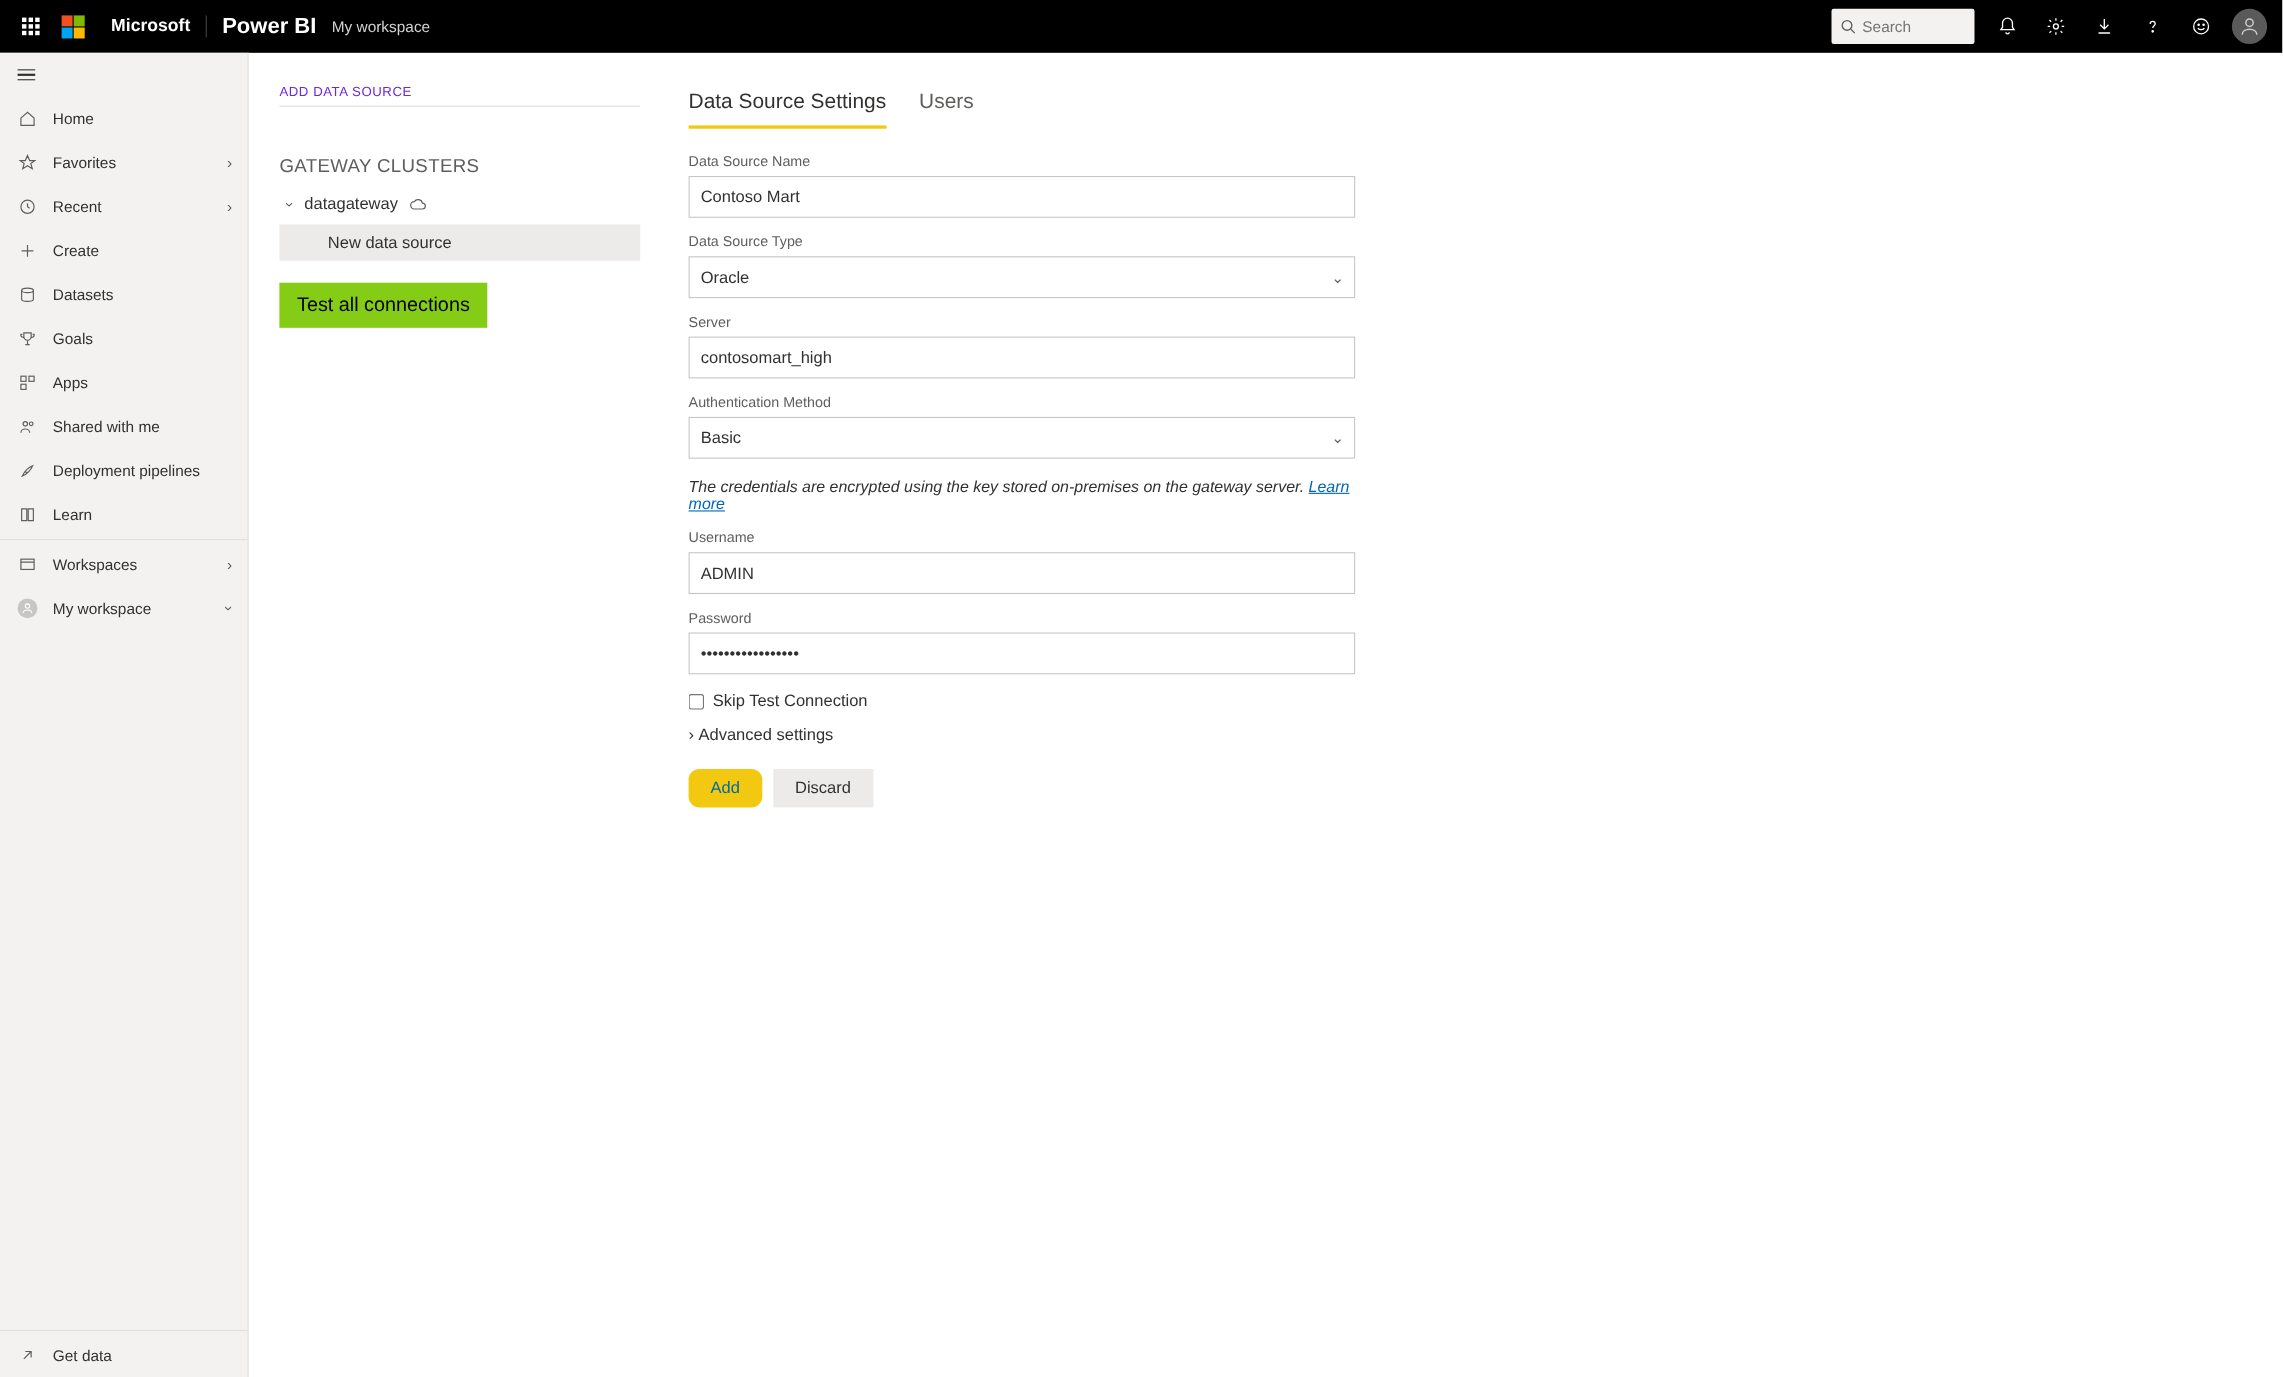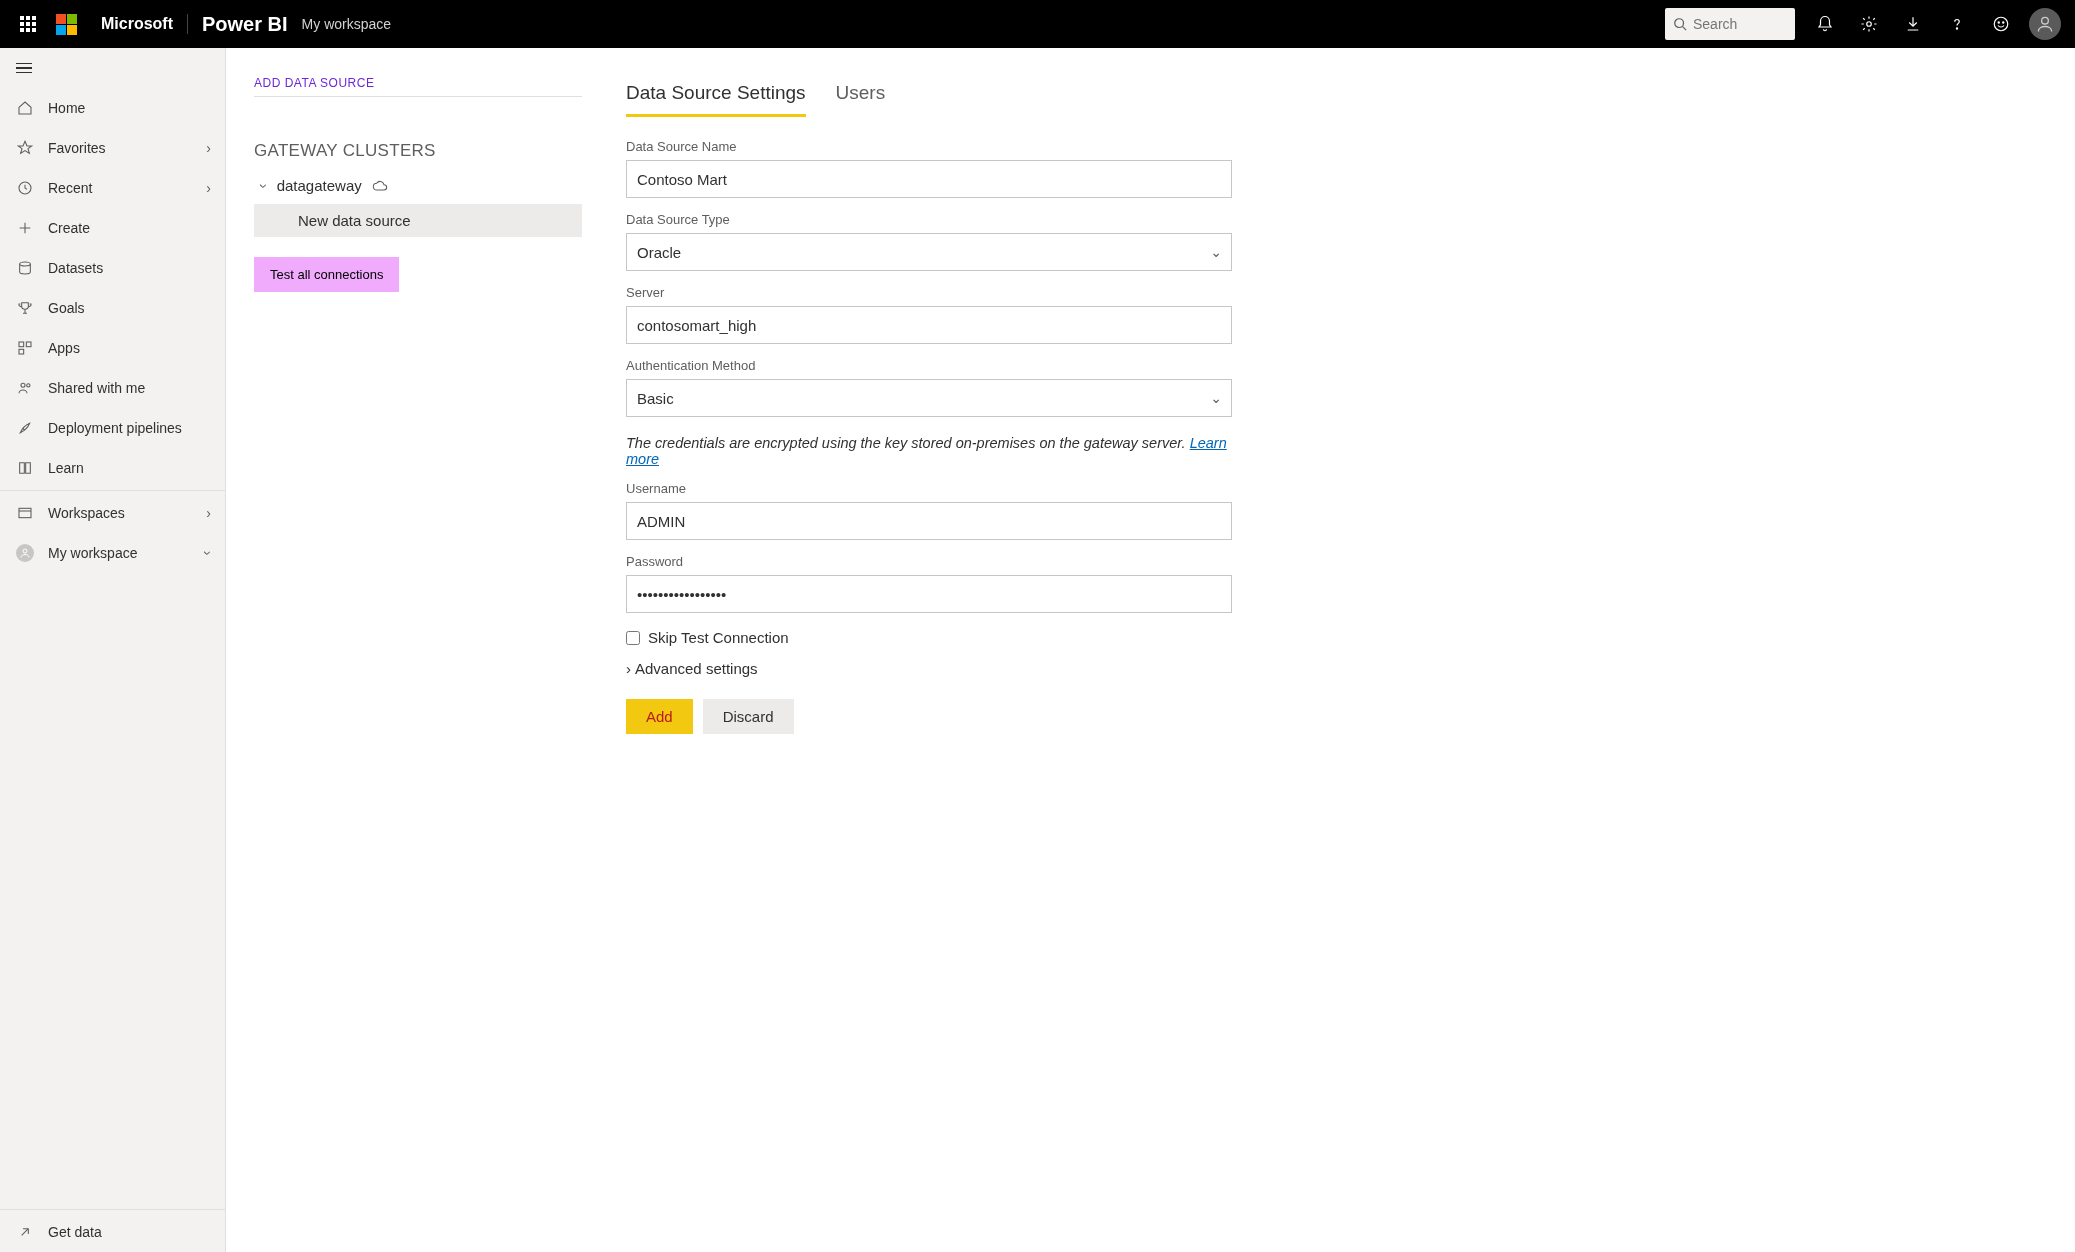--- a/index.html
+++ b/index.html
@@ -36,41 +36,41 @@
   .nav-icon { width:18px; display:flex; justify-content:center; color:#605e5c; }
   .myws-icon { width:18px; height:18px; border-radius:50%; background:#c8c6c4; display:flex; align-items:center; justify-content:center; }
 
   
   .gw-col { width:372px; padding:28px 16px 0 28px; }
   .page-sub { color:#6d28d9; font-size:12px; letter-spacing:0.5px; margin-bottom:6px; }
   .gw-title { color:#605e5c; font-size:17px; letter-spacing:0.3px; margin-top:44px; margin-bottom:10px; }
   .gw-cluster { display:flex; align-items:center; gap:10px; padding:6px 8px; cursor:pointer; }
   .gw-cluster .label { font-size:15px; color:#323130; }
   .gw-newsrc { background:#edebe9; padding:8px 12px 8px 44px; margin:4px 0 20px 0; font-size:15px; cursor:pointer; }
-  .test-btn { background:#f0abfc; border:none; padding:10px 16px; font-size:13px; cursor:pointer; }
+  .test-btn { background:#84cc16; border:none; padding:10px 16px; font-size:18px; cursor:pointer; }
   .hr { border:none; border-top:1px solid #e1dfdd; margin:6px 0 30px 0; }
 
   
   .form-col { flex:1; padding:28px 40px 20px 28px; max-width:700px; }
   .tabs { display:flex; gap:30px; border-bottom:0; margin-bottom:22px; }
   .tab { font-size:19px; color:#605e5c; padding:6px 0 10px 0; cursor:pointer; border-bottom:3px solid transparent; }
   .tab.active { color:#323130; border-bottom:3px solid #f2c811; }
   .fld-label { font-size:13px; color:#605e5c; margin-bottom:6px; margin-top:14px; display:block; }
   .fld-input { width:100%; max-width:606px; height:38px; border:1px solid #c8c6c4; padding:0 10px; font-size:15px; color:#323130; background:#fff; }
   .fld-input.select { appearance:none; background:#fff; padding-right:28px; }
   .select-wrap { position:relative; max-width:606px; }
   .select-wrap .caret { position:absolute; right:10px; top:50%; transform:translateY(-50%); pointer-events:none; color:#605e5c; }
   .info-line { font-size:14.5px; color:#323130; margin-top:18px; max-width:640px;font-style:italic; }
   .info-line a { color:#0067b8; text-decoration:underline; }
   .chk-line { display:flex; align-items:center; gap:8px; margin-top:16px; font-size:15px; }
   .chk-line input { width:14px; height:14px; }
   .adv { display:flex; align-items:center; gap:4px; margin-top:14px; font-size:15px; cursor:pointer; color:#323130; }
   .btn-row { display:flex; gap:10px; margin-top:22px; }
   .btn { border:none; padding:9px 20px; font-size:15px; cursor:pointer; }
-  .btn.primary { background:#f2c811; color:#b91c1c; }
+  .btn.primary { background:#f2c811; color:#0369a1;border-radius:10px; }
   .btn.secondary { background:#edebe9; color:#323130; }
 
   svg { display:block; }
 </style>
 </head>
 <body>
 
 <div class="topbar">
   <div class="waffle">
     <span class="waffle-icon">

